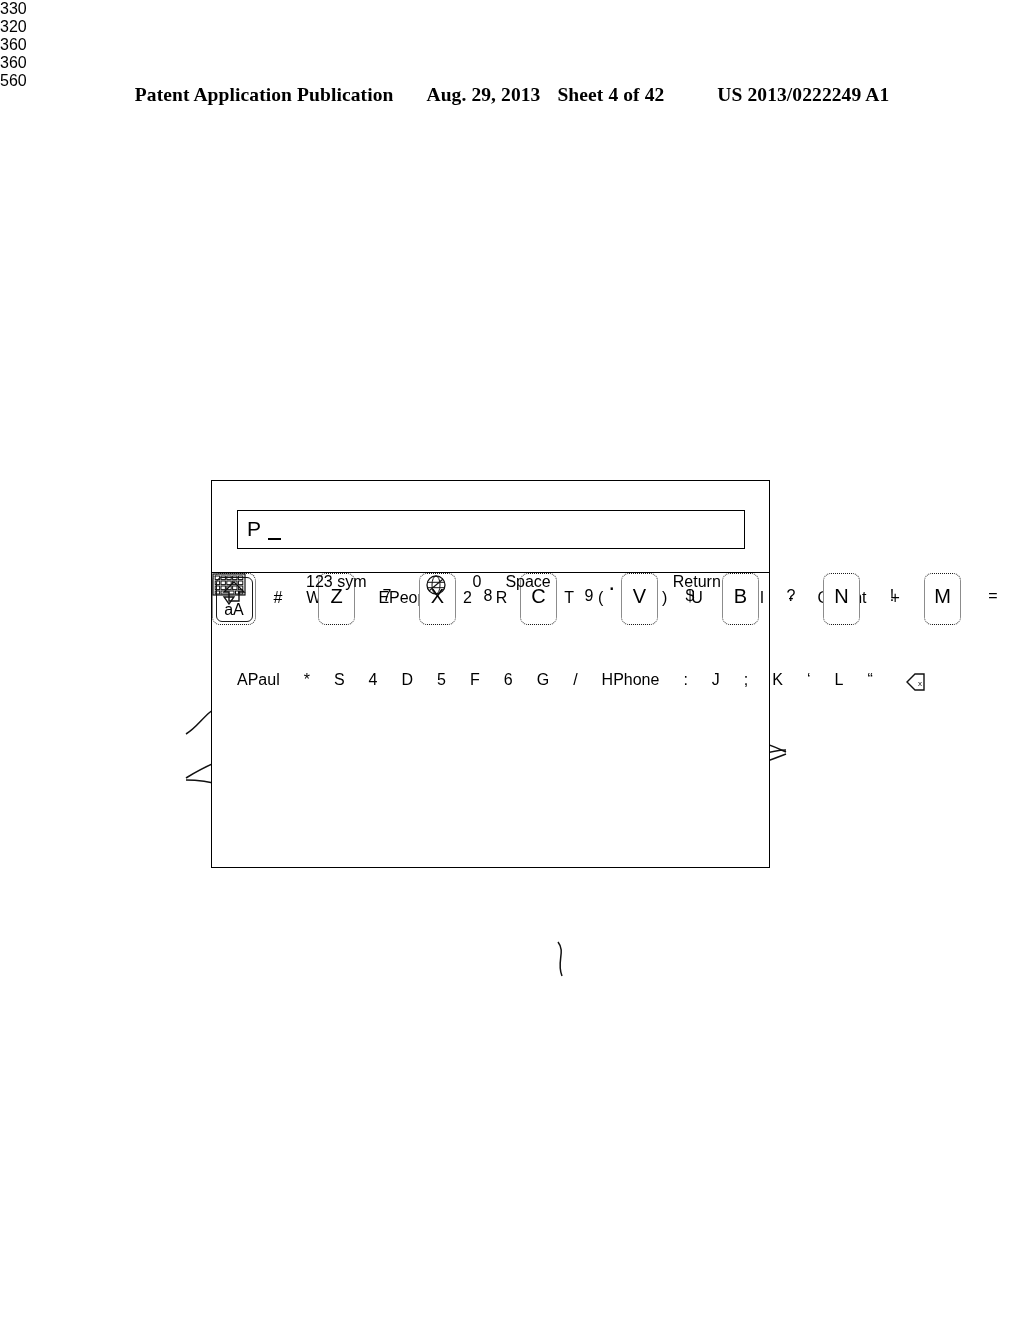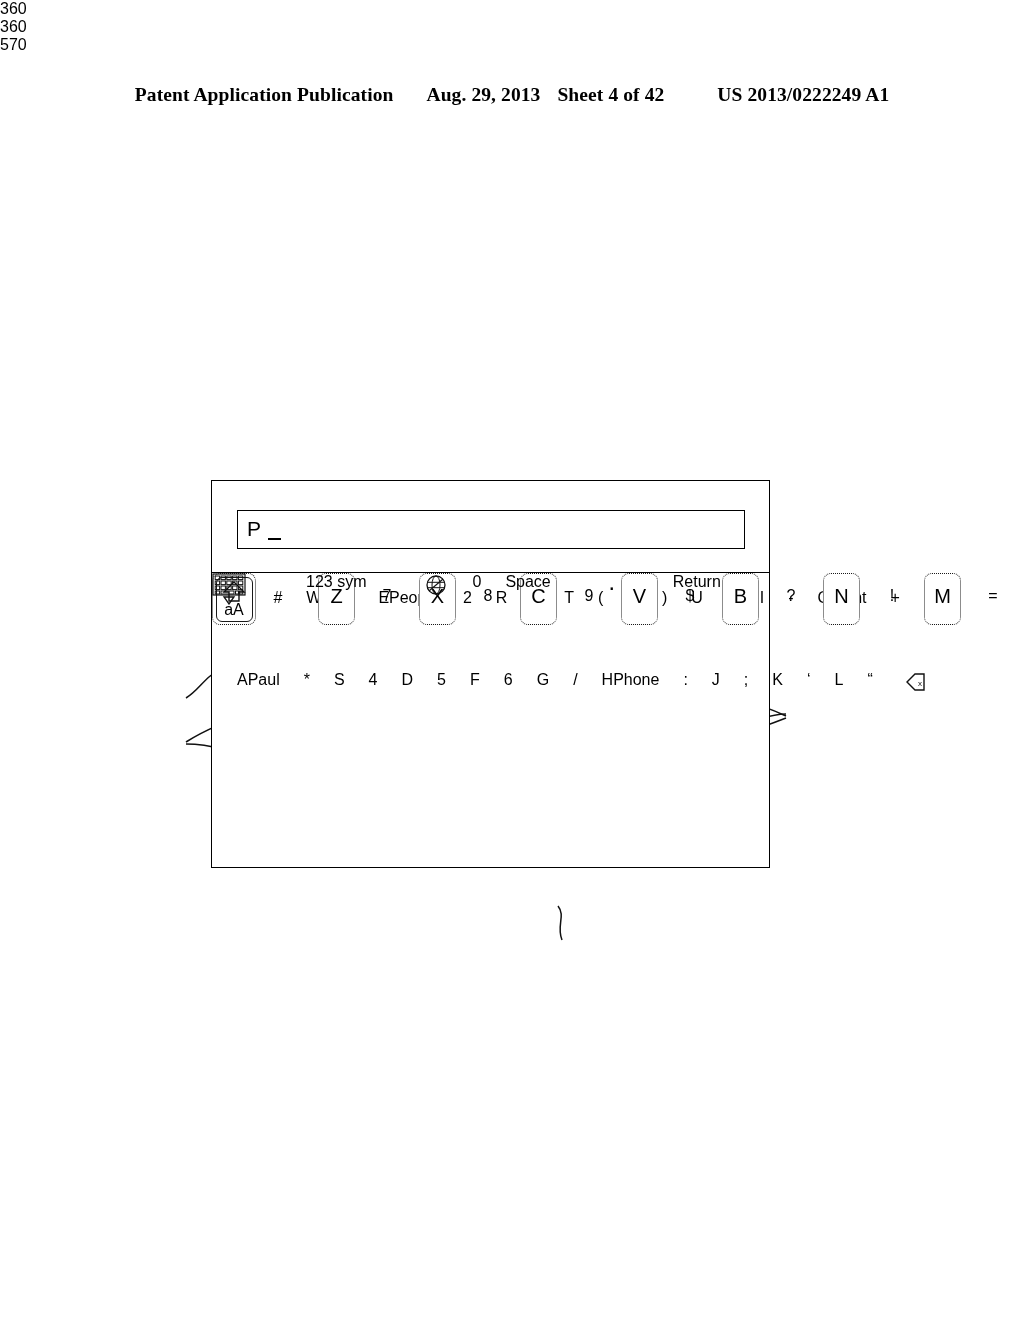--- a/index.html
+++ b/index.html
@@ -251,23 +251,25 @@
 <div class="pub-header">
   <span class="h-left">Patent Application Publication</span>
   <span class="h-mid">Aug. 29, 2013</span>
   <span class="h-sheet">Sheet 4 of 42</span>
   <span class="h-right">US 2013/0222249 A1</span>
 </div>
 
 <div class="figure">
 
   
+  <div class="ref ref-330">330</div>
+  <div class="ref ref-320">320</div>
   <div class="ref ref-360L">360</div>
   <div class="ref ref-360R">360</div>
-  <div class="ref ref-350">570</div>
+  <div class="ref ref-350">560</div>
 
   
   <div class="device-frame">
 
     <div class="entry-area">
       <div class="text-field">
         <span class="text-field-value">P</span>
         <span class="caret"></span>
       </div>
     </div>

